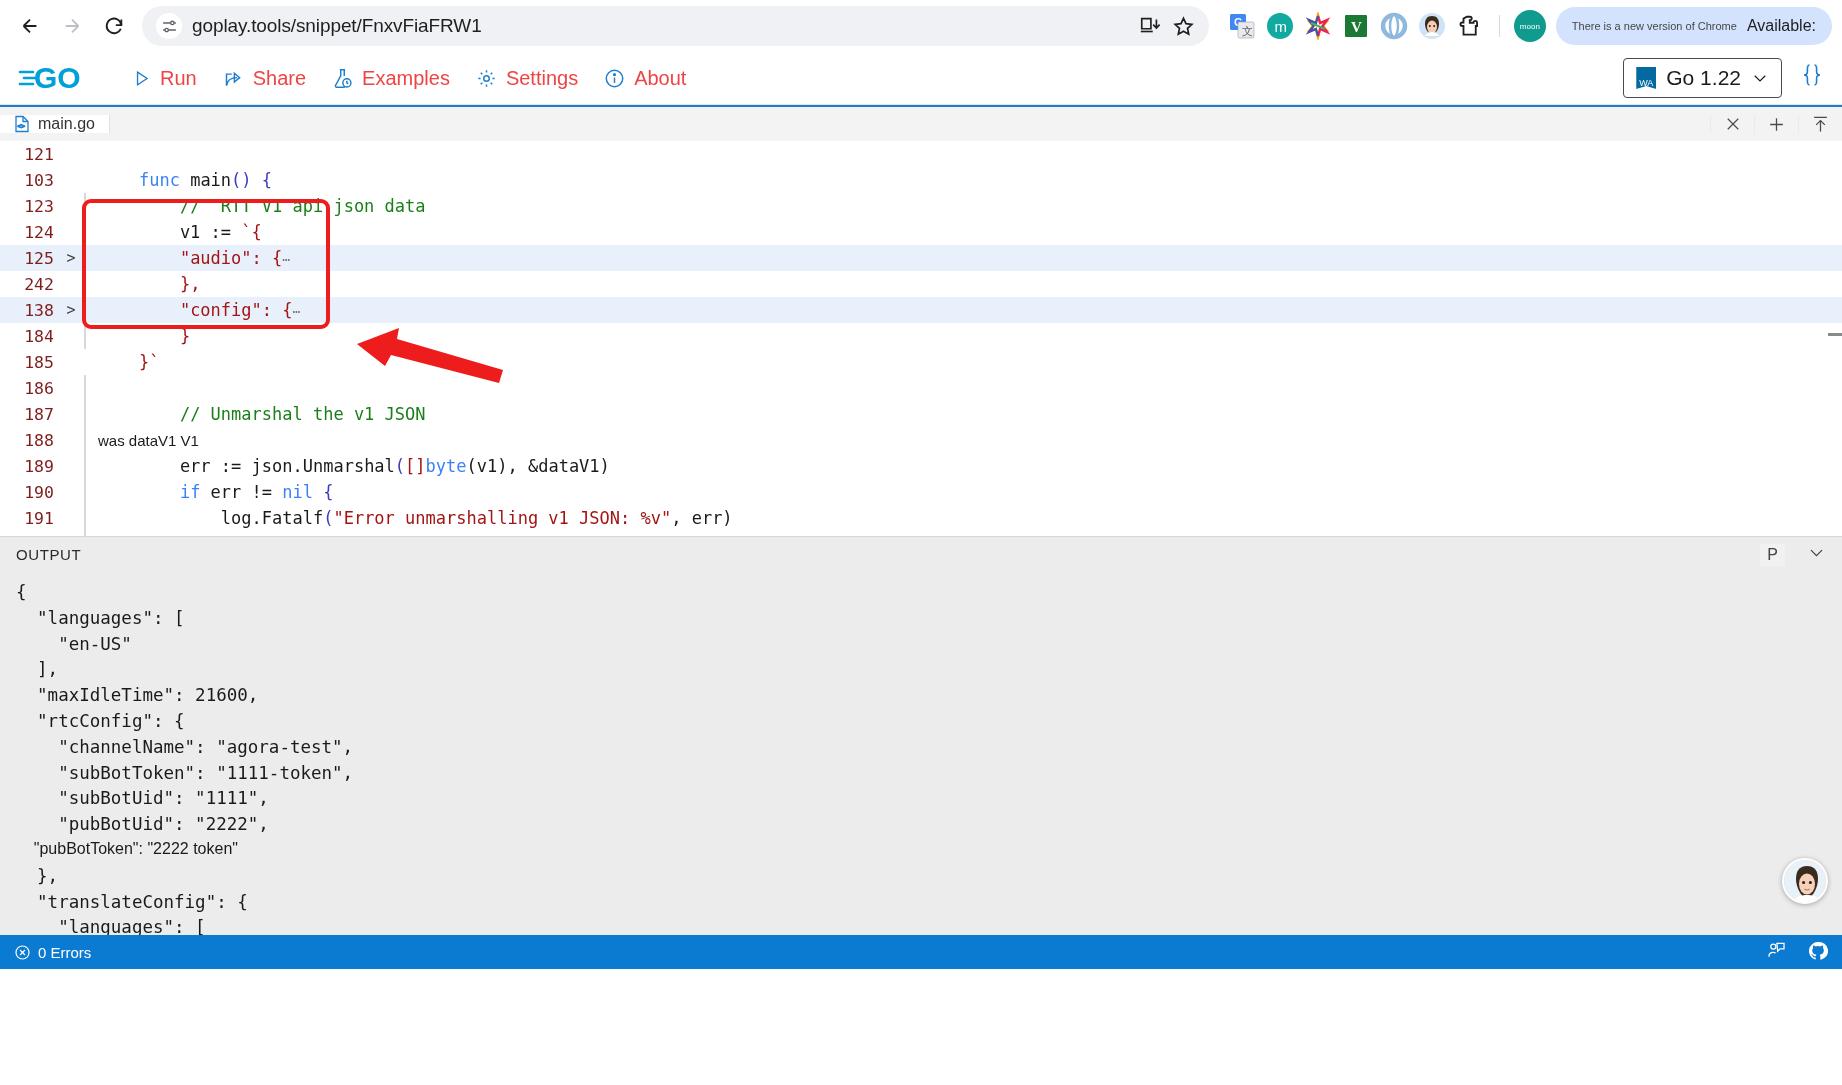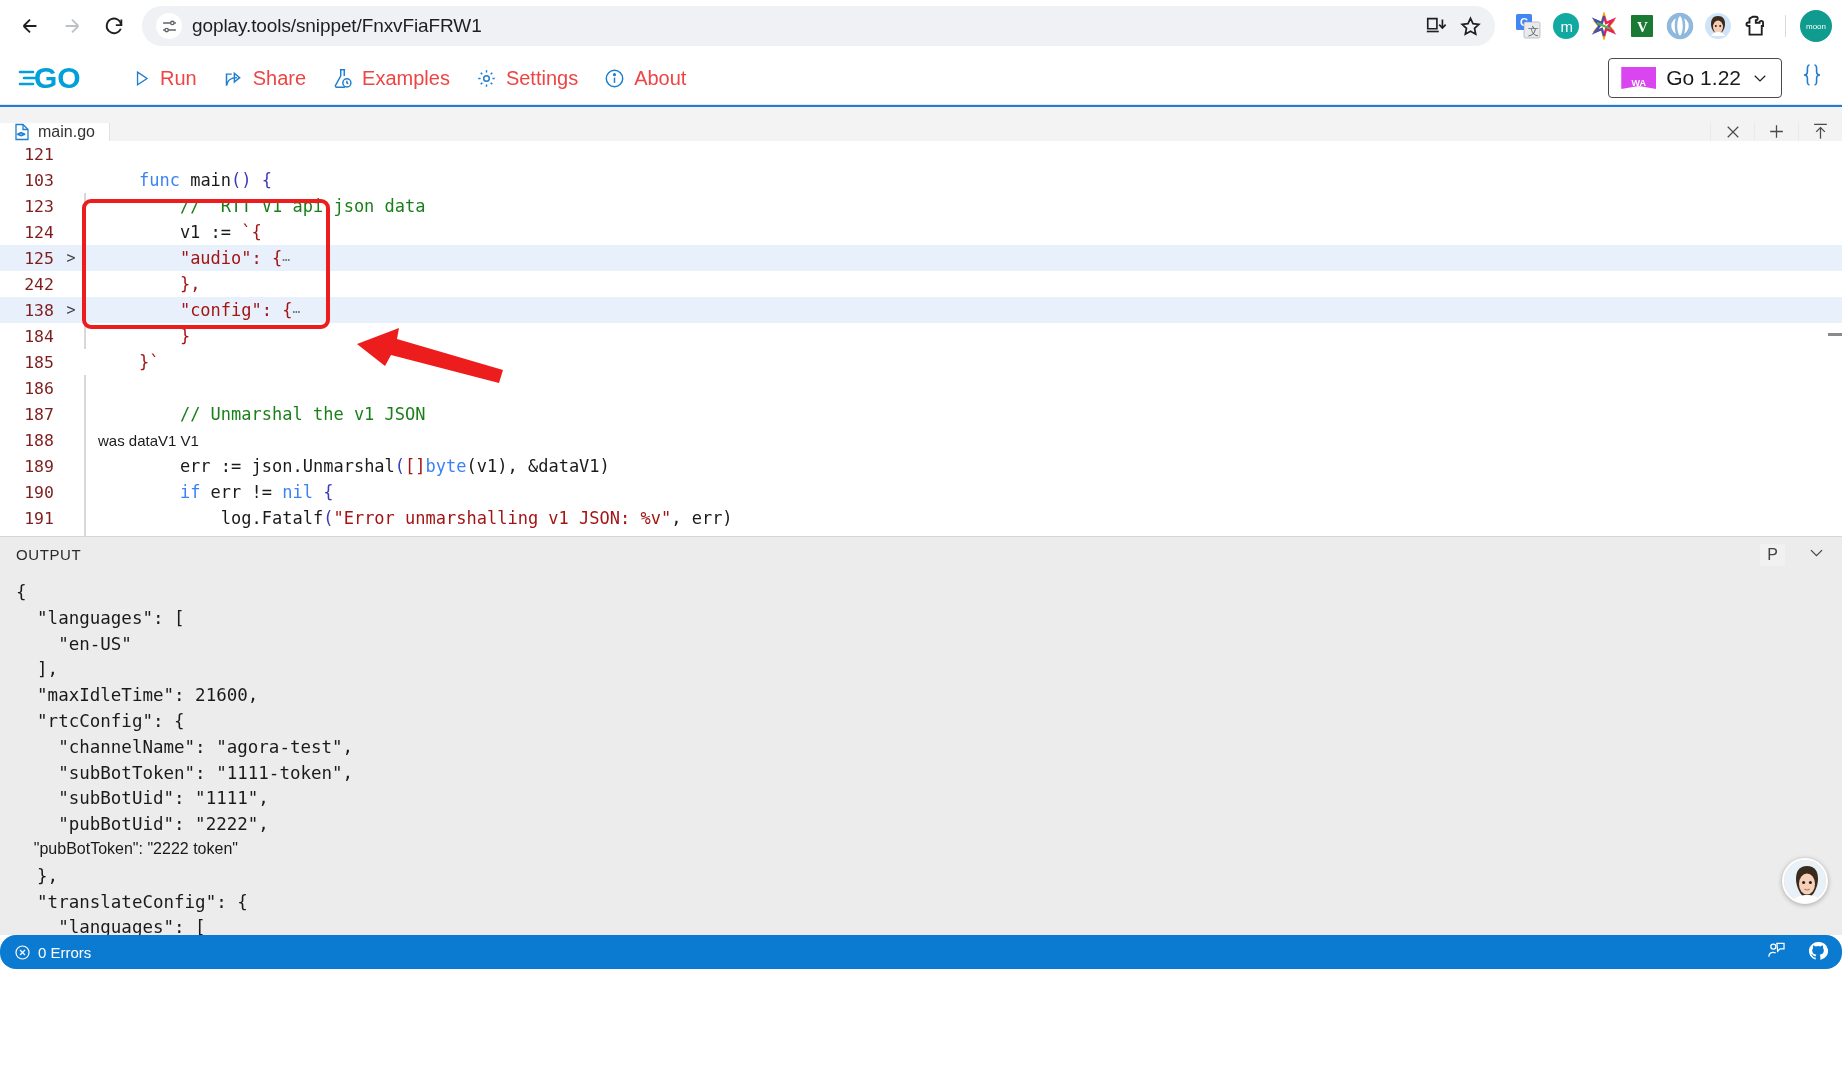--- a/index.html
+++ b/index.html
@@ -103,35 +103,35 @@
   .go-right { margin-left: auto; display:flex; align-items:center; gap: 18px; }
   .ver-select {
     border: 1px solid #4a4a4a;
     border-radius: 4px;
     height: 40px;
     display: flex; align-items: center; gap: 10px;
     padding: 0 12px;
     font-size: 21px; color: #1a1a1a;
   }
   .wa-badge {
-    width: 35px; height: 22px; background: #d946ef;
-    color: #fff; font-size: 9px; font-weight: bold;
+    width: 20px; height: 22px; background: #0369a1;
+    color: #fff; font-size: 9px; font-weight: normal;
     display:flex; align-items:flex-end; justify-content:center;
     padding-bottom: 1px;
     clip-path: polygon(0 0, 100% 0, 100% 100%, 50% 86%, 0 100%);
   }
   .brace-icon { color: #1f7ed0; font-size: 24px; }
 
   
   .tabstrip {
     height: 36px;
     background: #f3f3f3;
     border-top: 2px solid #1f7ed0;
     display: flex;
-    align-items: flex-end;
+    align-items: center;
   }
   .ed-tab {
     background: #ffffff;
     display: flex; align-items: center; gap: 8px;
     padding: 0 14px;
     font-size: 16px; color: #333;
     border-right: 1px solid #e2e2e2;
   }
   .tab-fill { flex: 1 1 auto; background: #f3f3f3; }
   .tab-act {
@@ -224,21 +224,20 @@
   }
 
   
   .statusbar {
     height: 34px;
     background: #0b7ad1;
     display: flex; align-items: center;
     padding: 0 14px;
     color: #ffffff;
     font-size: 15px;
-    border-radius: 16px;
   }
   .statusbar .sright { margin-left:auto; display:flex; align-items:center; gap: 22px; }
 
   .side-avatar {
     position: absolute;
     right: 14px; top: 858px;
     width: 46px; height: 46px; border-radius: 50%;
     background: #f2d7cd;
     border: 2px solid #ffffff;
     box-shadow: 0 1px 5px rgba(0,0,0,.3);
@@ -337,20 +336,24 @@
     </div>
     <div class="ext">
       <svg width="26" height="26" viewBox="0 0 24 24" fill="none" stroke="#1f1f1f" stroke-width="1.7">
         <path d="M9 3.5h3a1.6 1.6 0 0 1 0 3.2h-.2V9h3.5v-.2a1.6 1.6 0 0 1 3.2 0V12h-1.2v8H6V12H4.8a1.6 1.6 0 0 1 0-3.2H6V5.2z"></path>
       </svg>
     </div>
     <div class="ext-sep"></div>
     <div class="avatar-moon">moon</div>
   </div>
 
+  <div class="update-pill">
+    <span class="small">There is a new version of Chrome</span>
+    <span class="big">Available:</span>
+  </div>
 </div>
 
 <div class="go-header">
   <div class="go-logo">
     <svg width="76" height="34" viewBox="0 0 76 34">
       <g stroke="#00a0d8" stroke-width="2.6" stroke-linecap="round">
         <path d="M2 11h13"></path>
           <path d="M6 17h11"></path>
           <path d="M2 23h13"></path>
       </g>

